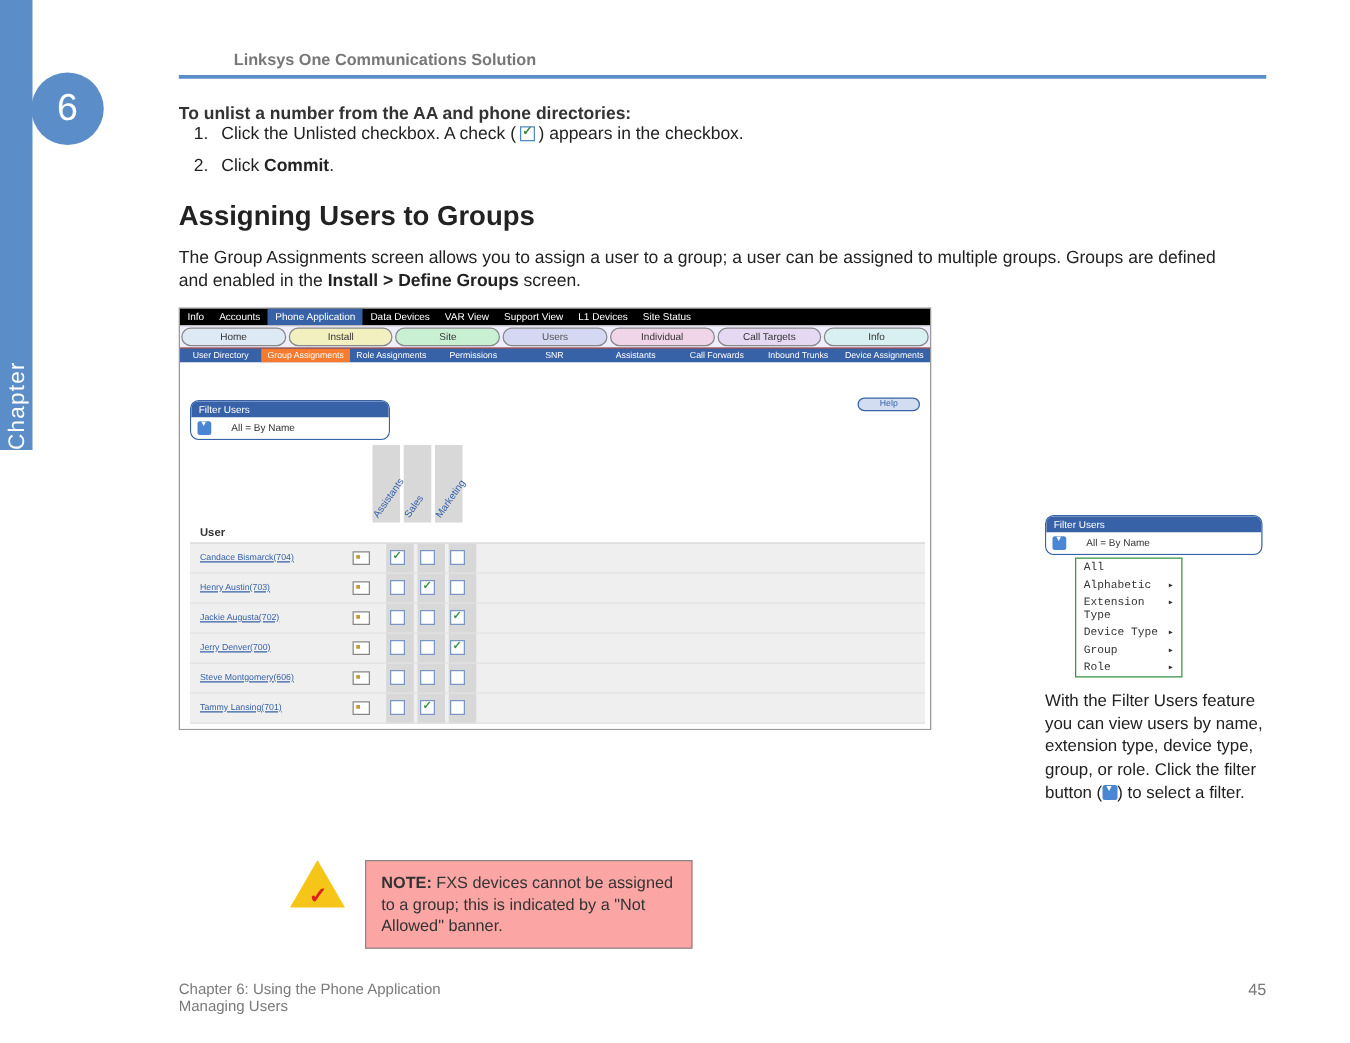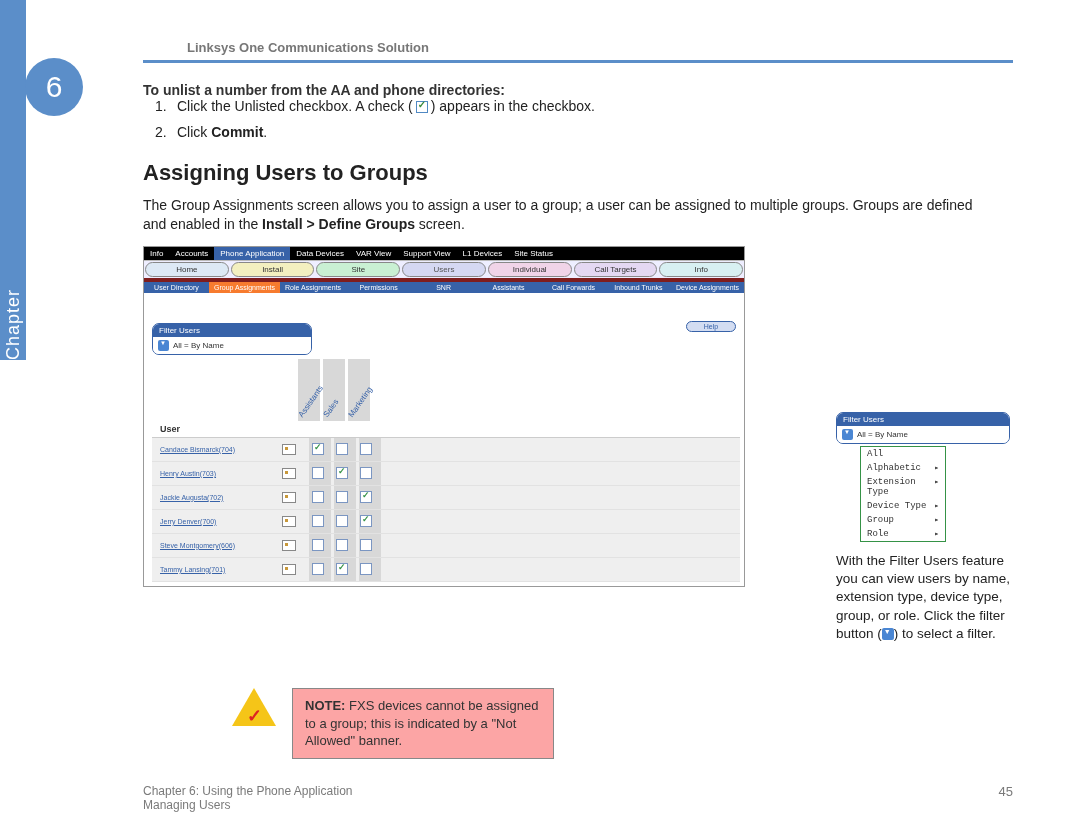--- a/index.html
+++ b/index.html
@@ -122,37 +122,37 @@
     border: 1px solid #999;
     width: 602px;
     background: #f4f4f4;
     margin-top: 10px;
     font-size: 9px;
     position: relative;
   }
   .ss-tabbar { background:#000; color:#fff; display:flex; }
   .ss-tab { padding:2px 6px; font-size:8px; }
   .ss-tab.active { background:#3762a8; color:#fff; }
-  .ss-row2 { display:flex; border-top:1px solid #bbb; border-bottom:4px solid #7f1d1d; background:#eef; }
+  .ss-row2 { display:flex; border-top:1px solid #bbb; border-bottom:1px solid #7f1d1d; background:#eef; }
   .ss-row2 .pill { flex:1; text-align:center; font-size:8px; padding:2px; border-radius:8px; margin:1px; border:1px solid #888;}
   .ss-row2 .pill.home { background:#dde9f5; }
   .ss-row2 .pill.install { background:#f3f0c0; }
   .ss-row2 .pill.site { background:#c9f0d3; }
   .ss-row2 .pill.users { background:#d5d8f2; color:#555; }
   .ss-row2 .pill.indiv { background:#f0d4e8; }
   .ss-row2 .pill.call { background:#e4d8f2; }
   .ss-row2 .pill.info2 { background:#d8f0f2; }
   .ss-row3 { background:#3762a8; color:#fff; display:flex; font-size:7px; }
   .ss-row3 span { padding:2px 5px; flex:1; text-align:center; white-space:nowrap;}
   .ss-row3 span.active { background:#f77b2e; }
   .ss-body { background:#fff; padding:4px 4px 4px 8px; min-height:36px; position:relative;}
   .help-btn { position:absolute; right:8px; top:28px; width:50px; background:#d3ddf2; border:1px solid #3762a8; border-radius:8px; font-size:7px; text-align:center; padding:1px; color:#3762a8;}
   .filter-box { border:1px solid #3762a8; border-radius:7px; width:160px; margin-top:26px; overflow:hidden;}
   .filter-head { background:#3762a8; color:#fff; font-size:8px; padding:2px 6px; }
-  .filter-body { background:#fff; font-size:8px; padding:3px 5px; display:flex; align-items:center; gap:4px;}
+  .filter-body { background:#fff; font-size:8px; padding:3px 5px; display:flex; align-items:center; gap:16px;}
   .filter-icon { display:inline-block; width:11px; height:11px; background:#4a86d3; border-radius:2px; position:relative;}
   .filter-icon::after { content:"▼"; color:#fff; font-size:6px; position:absolute; left:2px; top:0;}
   .group-cols { display:flex; margin-top:4px; margin-left:146px; height:62px; position:relative;}
   .gcol { width:22px; background:#d8d8d8; margin-right:3px; display:flex; align-items:flex-end;}
   .gcol span { transform: rotate(-55deg); transform-origin: left bottom; font-size:8px; color:#3762a8; position:relative; left:6px; bottom:2px; white-space:nowrap;}
   .col-shade {
     position: absolute;
     top: 80px;
     bottom: 4px;
     width: 22px;

